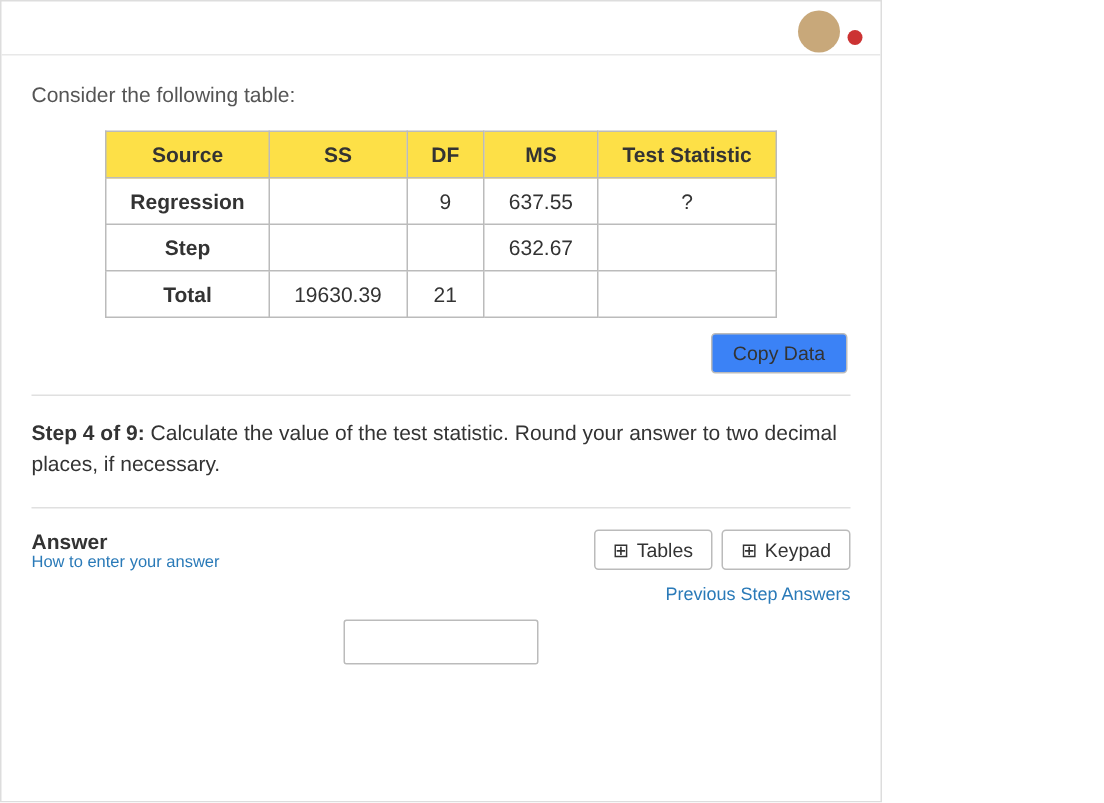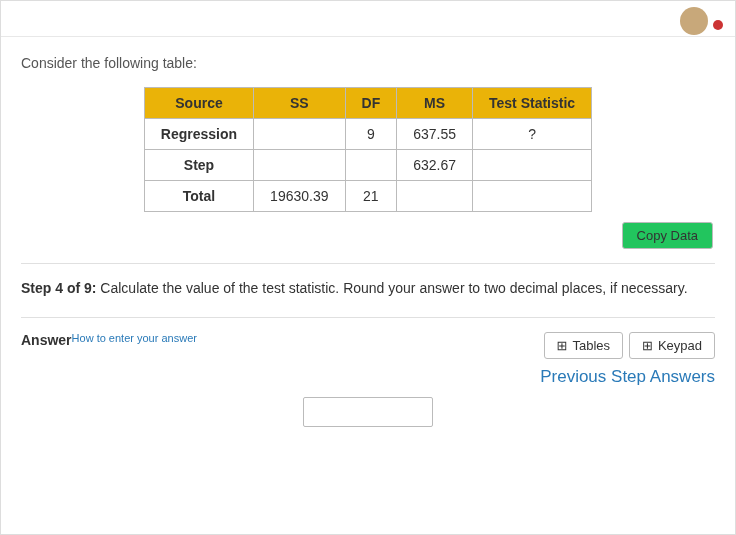--- a/index.html
+++ b/index.html
@@ -3,21 +3,21 @@
   <meta charset="utf-8">
   <style>
     * { box-sizing: border-box; margin: 0; padding: 0; }
     body {
       font-family: Arial, sans-serif;
       font-size: 14px;
       background: #fff;
       color: #333;
     }
     .container {
-      width: 736px;
+      width: 588px;
       min-height: 535px;
       background: #fff;
       border: 1px solid #ddd;
       position: relative;
     }
     .avatar-circle {
       width: 28px;
       height: 28px;
       border-radius: 50%;
       background: #c8a87a;
@@ -49,34 +49,34 @@
       min-width: 380px;
     }
     table.data-table th, table.data-table td {
       border: 1px solid #bbb;
       padding: 7px 16px;
       text-align: center;
       font-size: 14px;
     }
     table.data-table th {
       font-weight: bold;
-      background: #eab308;
+      background: #fde047;
     }
     table.data-table td.source-col {
       font-weight: bold;
     }
     .copy-data-area {
       display: flex;
       justify-content: flex-end;
       margin-bottom: 14px;
       padding-right: 2px;
     }
     .copy-data-btn {
       border: 1px solid #bbb;
-      background: #22c55e;
+      background: #3b82f6;
       padding: 5px 14px;
       font-size: 13px;
       cursor: pointer;
       border-radius: 3px;
       color: #333;
     }
     .step-instruction {
       font-size: 14px;
       color: #333;
       margin-bottom: 0;
@@ -92,21 +92,21 @@
       margin-top: 18px;
       padding-top: 14px;
     }
     .answer-header {
       display: flex;
       justify-content: space-between;
       align-items: flex-start;
     }
     .answer-label-group {
       display: flex;
-      flex-direction: row;
+      flex-direction: column;
     }
     .answer-label {
       font-weight: bold;
       font-size: 14px;
       color: #333;
     }
     .how-to-link {
       color: #2a7ab8;
       font-size: 11px;
       text-decoration: none;
@@ -132,21 +132,21 @@
       font-size: 13px;
     }
     .prev-step-area {
       display: flex;
       justify-content: flex-end;
       margin-top: 8px;
       margin-bottom: 10px;
     }
     .prev-step-link {
       color: #2a7ab8;
-      font-size: 17px;
+      font-size: 12px;
       text-decoration: none;
       cursor: pointer;
     }
     .answer-input-area {
       display: flex;
       justify-content: center;
       margin-top: 6px;
     }
     .answer-input {
       width: 130px;

